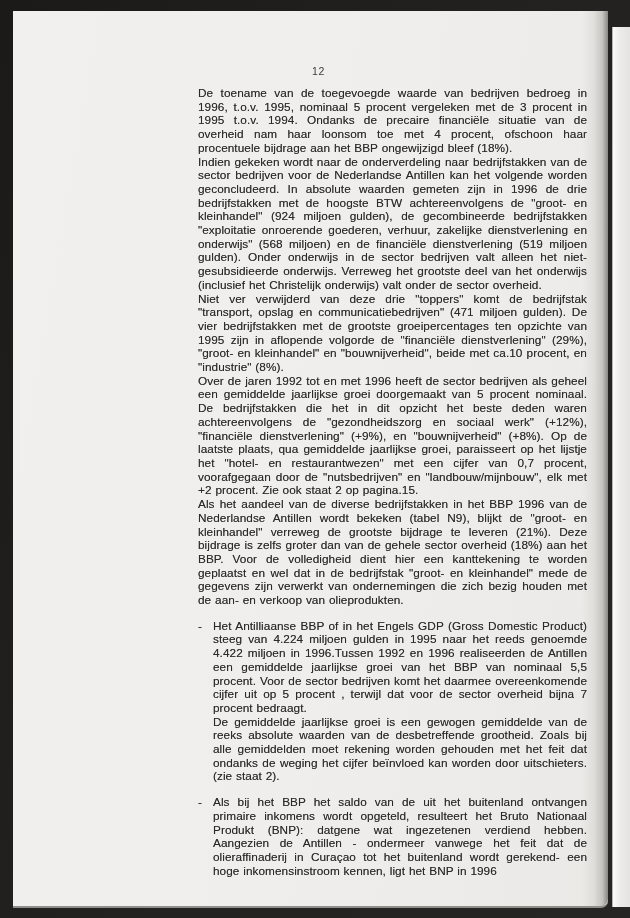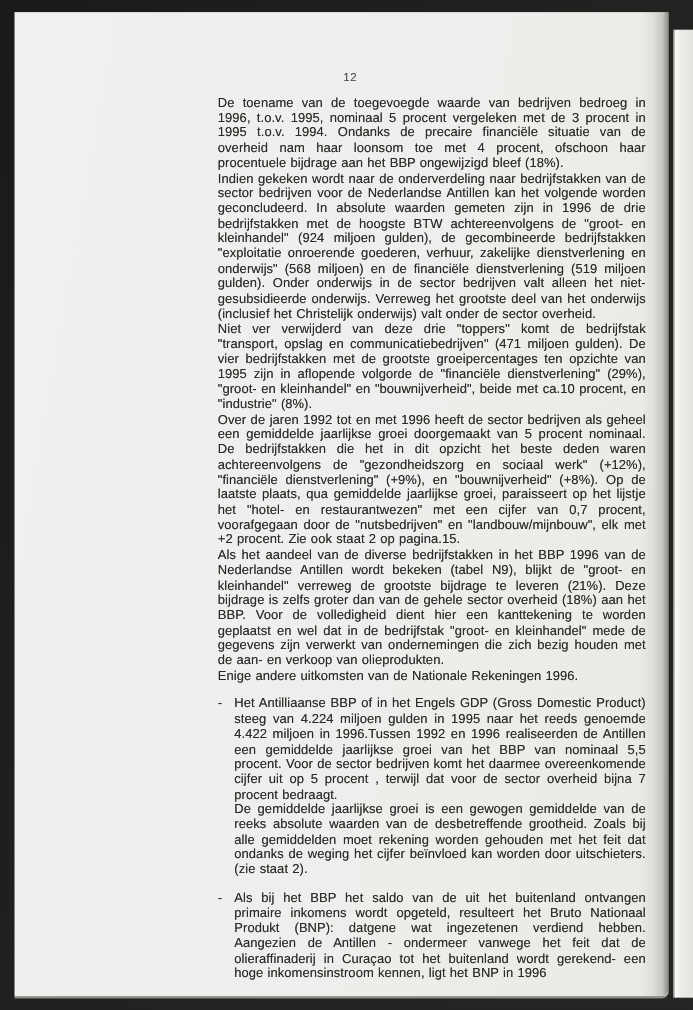--- a/index.html
+++ b/index.html
@@ -104,21 +104,20 @@
       <p>De toename van de toegevoegde waarde van bedrijven bedroeg in 1996, t.o.v. 1995, nominaal 5 procent vergeleken met de 3 procent in 1995 t.o.v. 1994. Ondanks de precaire financiële situatie van de overheid nam haar loonsom toe met 4 procent, ofschoon haar procentuele bijdrage aan het BBP ongewijzigd bleef (18%).</p>
 
       <p class="gap-above">Indien gekeken wordt naar de onderverdeling naar bedrijfstakken van de sector bedrijven voor de Nederlandse Antillen kan het volgende worden geconcludeerd. In absolute waarden gemeten zijn in 1996 de drie bedrijfstakken met de hoogste BTW achtereenvolgens de "groot- en kleinhandel" (924 miljoen gulden), de gecombineerde bedrijfstakken "exploitatie onroerende goederen, verhuur, zakelijke dienstverlening en onderwijs" (568 miljoen) en de financiële dienstverlening (519 miljoen gulden). Onder onderwijs in de sector bedrijven valt alleen het niet-gesubsidieerde onderwijs. Verreweg het grootste deel van het onderwijs (inclusief het Christelijk onderwijs) valt onder de sector overheid.</p>
 
       <p>Niet ver verwijderd van deze drie "toppers" komt de bedrijfstak "transport, opslag en communicatiebedrijven" (471 miljoen gulden). De vier bedrijfstakken met de grootste groeipercentages ten opzichte van 1995 zijn in aflopende volgorde de "financiële dienstverlening" (29%), "groot- en kleinhandel" en "bouwnijverheid", beide met ca.10 procent, en "industrie" (8%).</p>
 
       <p class="gap-above">Over de jaren 1992 tot en met 1996 heeft de sector bedrijven als geheel een gemiddelde jaarlijkse groei doorgemaakt van 5 procent nominaal. De bedrijfstakken die het in dit opzicht het beste deden waren achtereenvolgens de "gezondheidszorg en sociaal werk" (+12%), "financiële dienstverlening" (+9%), en "bouwnijverheid" (+8%). Op de laatste plaats, qua gemiddelde jaarlijkse groei, paraisseert op het lijstje het "hotel- en restaurantwezen" met een cijfer van 0,7 procent, voorafgegaan door de "nutsbedrijven" en "landbouw/mijnbouw", elk met +2 procent. Zie ook staat 2 op pagina.15.</p>
 
       <p>Als het aandeel van de diverse bedrijfstakken in het BBP 1996 van de Nederlandse Antillen wordt bekeken (tabel N9), blijkt de "groot- en kleinhandel" verreweg de grootste bijdrage te leveren (21%). Deze bijdrage is zelfs groter dan van de gehele sector overheid (18%) aan het BBP. Voor de volledigheid dient hier een kanttekening te worden geplaatst en wel dat in de bedrijfstak "groot- en kleinhandel" mede de gegevens zijn verwerkt van ondernemingen die zich bezig houden met de aan- en verkoop van olieprodukten.</p>
 
-      <p class="section-line">Enige andere uitkomsten van de Nationale Rekeningen 1996.</p>
 
       <div class="bullet">
         <span class="dash">-</span>
         <div class="bullet-body">
           <p>Het Antilliaanse BBP of in het Engels GDP (Gross Domestic Product) steeg van 4.224 miljoen gulden in 1995 naar het reeds genoemde 4.422 miljoen in 1996.Tussen 1992 en 1996 realiseerden de Antillen een gemiddelde jaarlijkse groei van het BBP van nominaal 5,5 procent. Voor de sector bedrijven komt het daarmee overeenkomende cijfer uit op 5 procent , terwijl dat voor de sector overheid bijna 7 procent bedraagt.</p>
           <p>De gemiddelde jaarlijkse groei is een gewogen gemiddelde van de reeks absolute waarden van de desbetreffende grootheid. Zoals bij alle gemiddelden moet rekening worden gehouden met het feit dat ondanks de weging het cijfer beïnvloed kan worden door uitschieters. (zie staat 2).</p>
         </div>
       </div>
 
       <div class="bullet">

